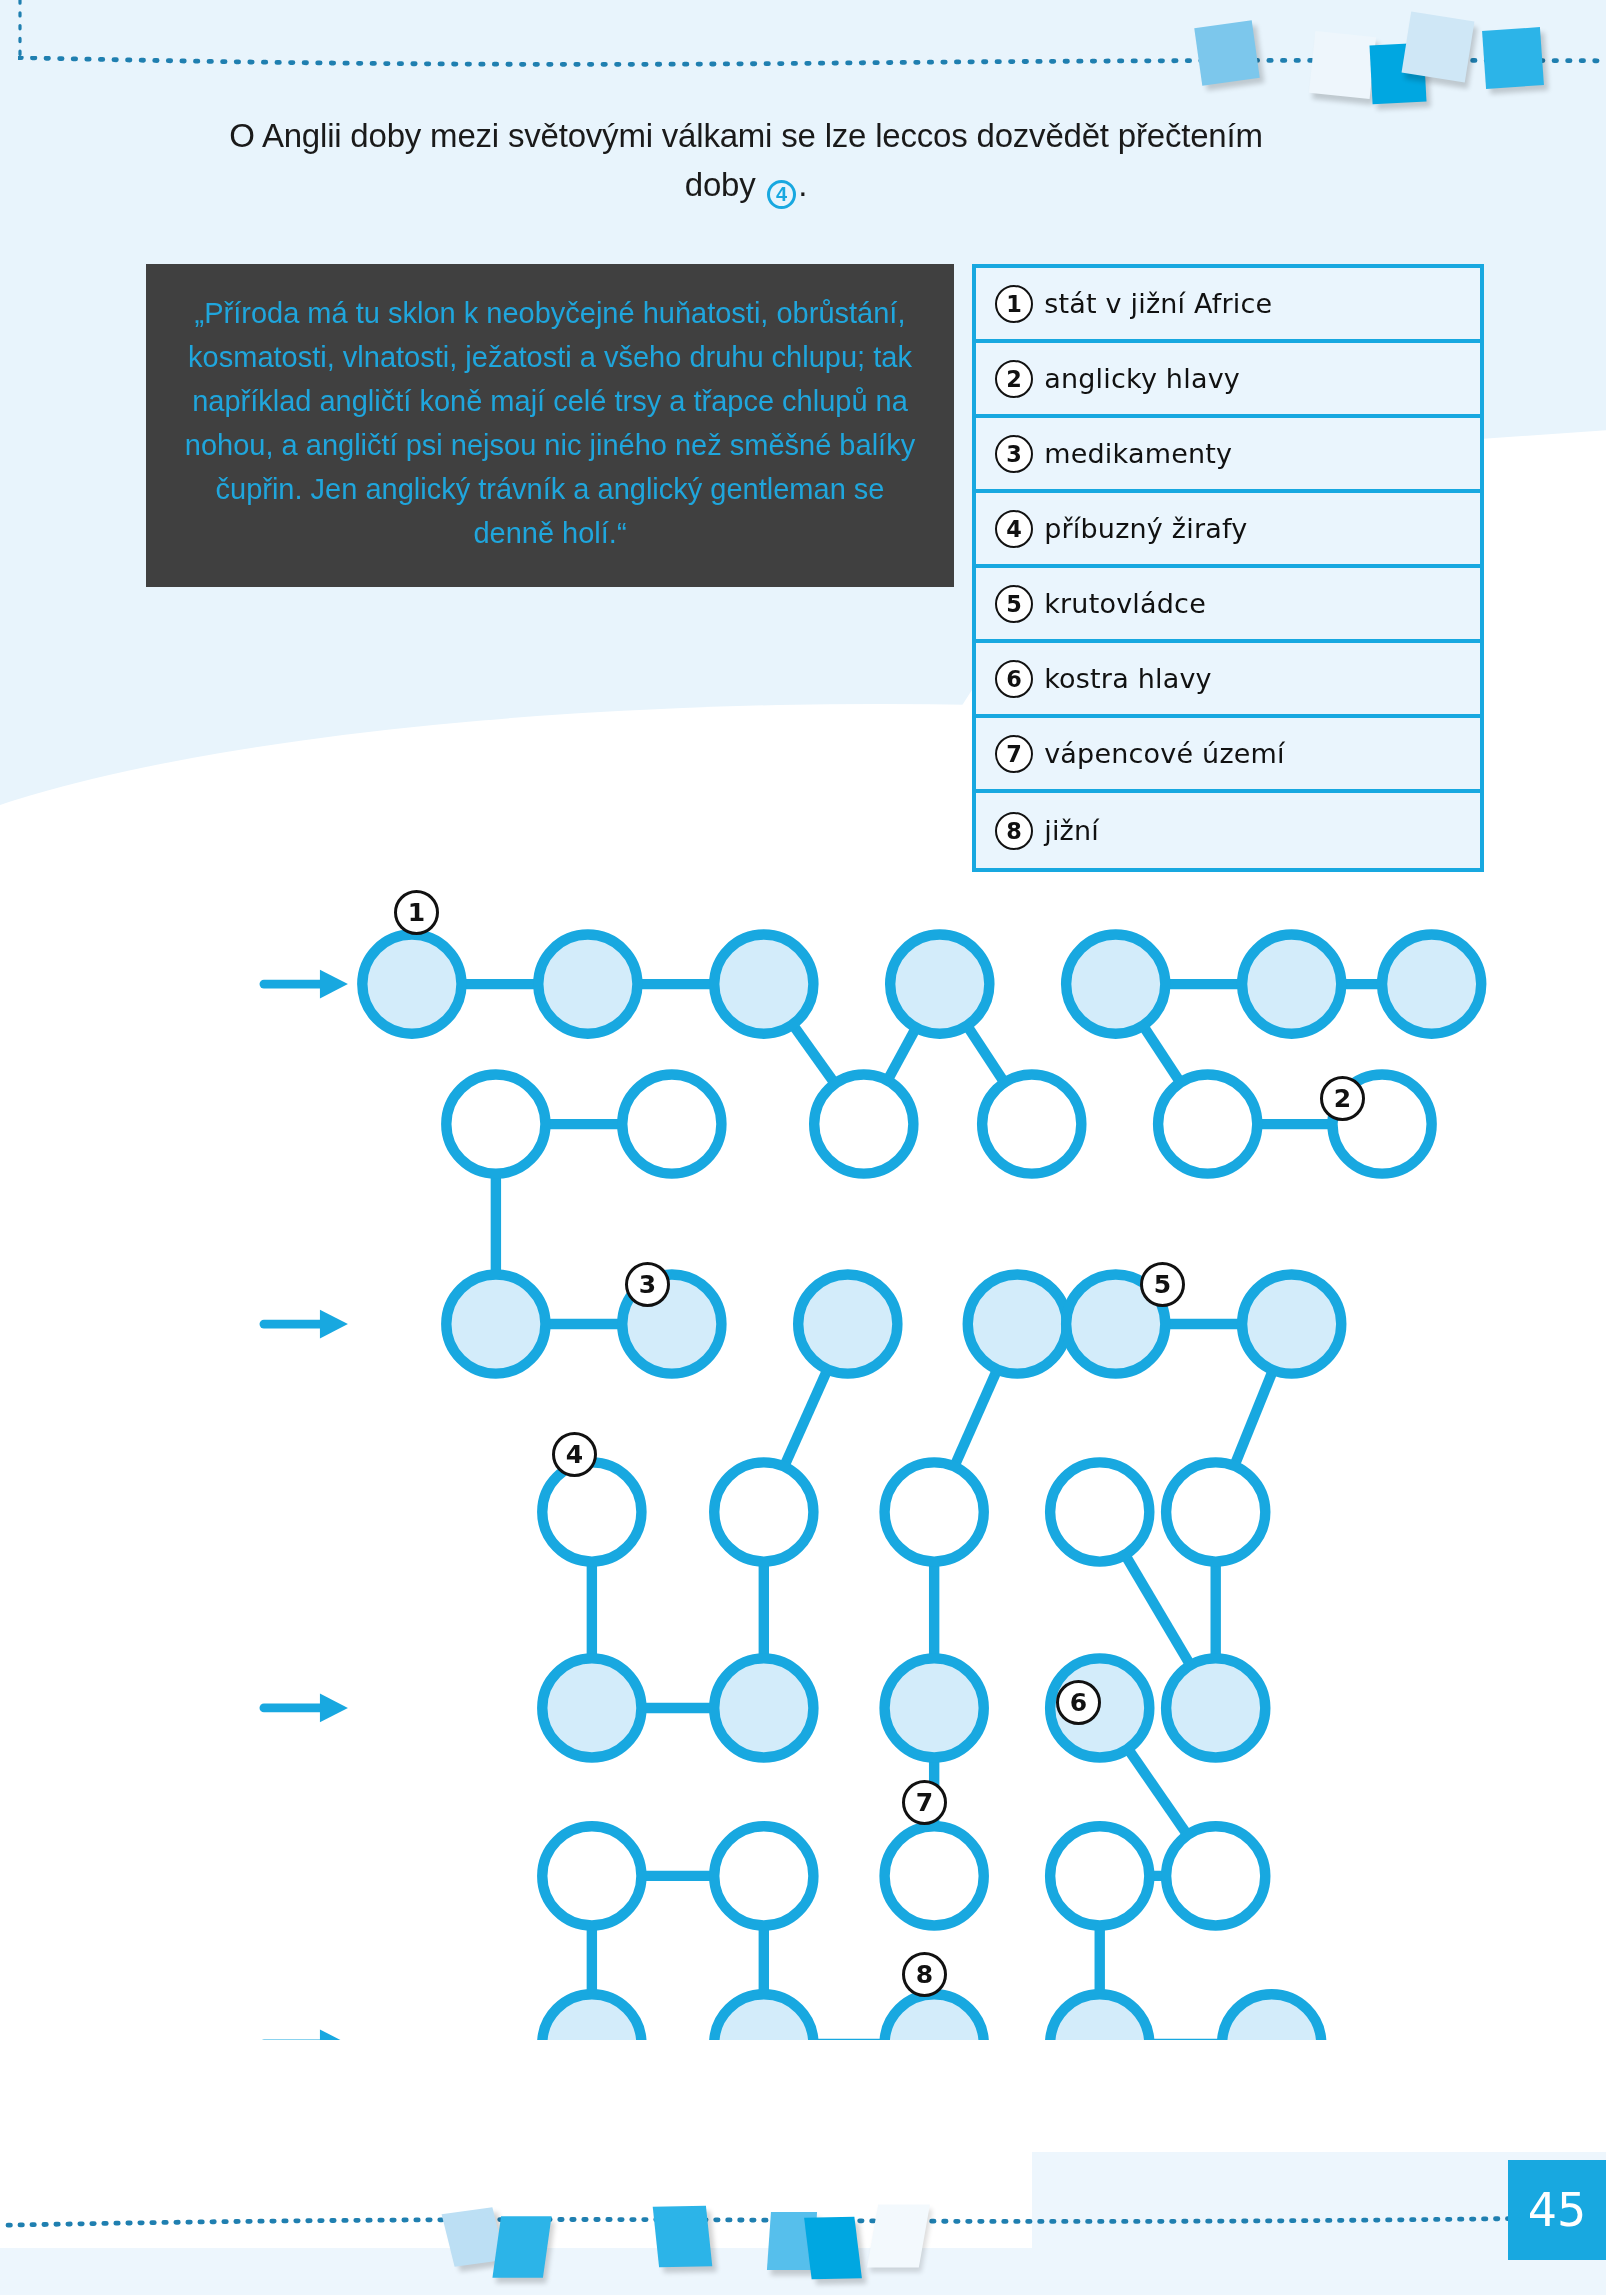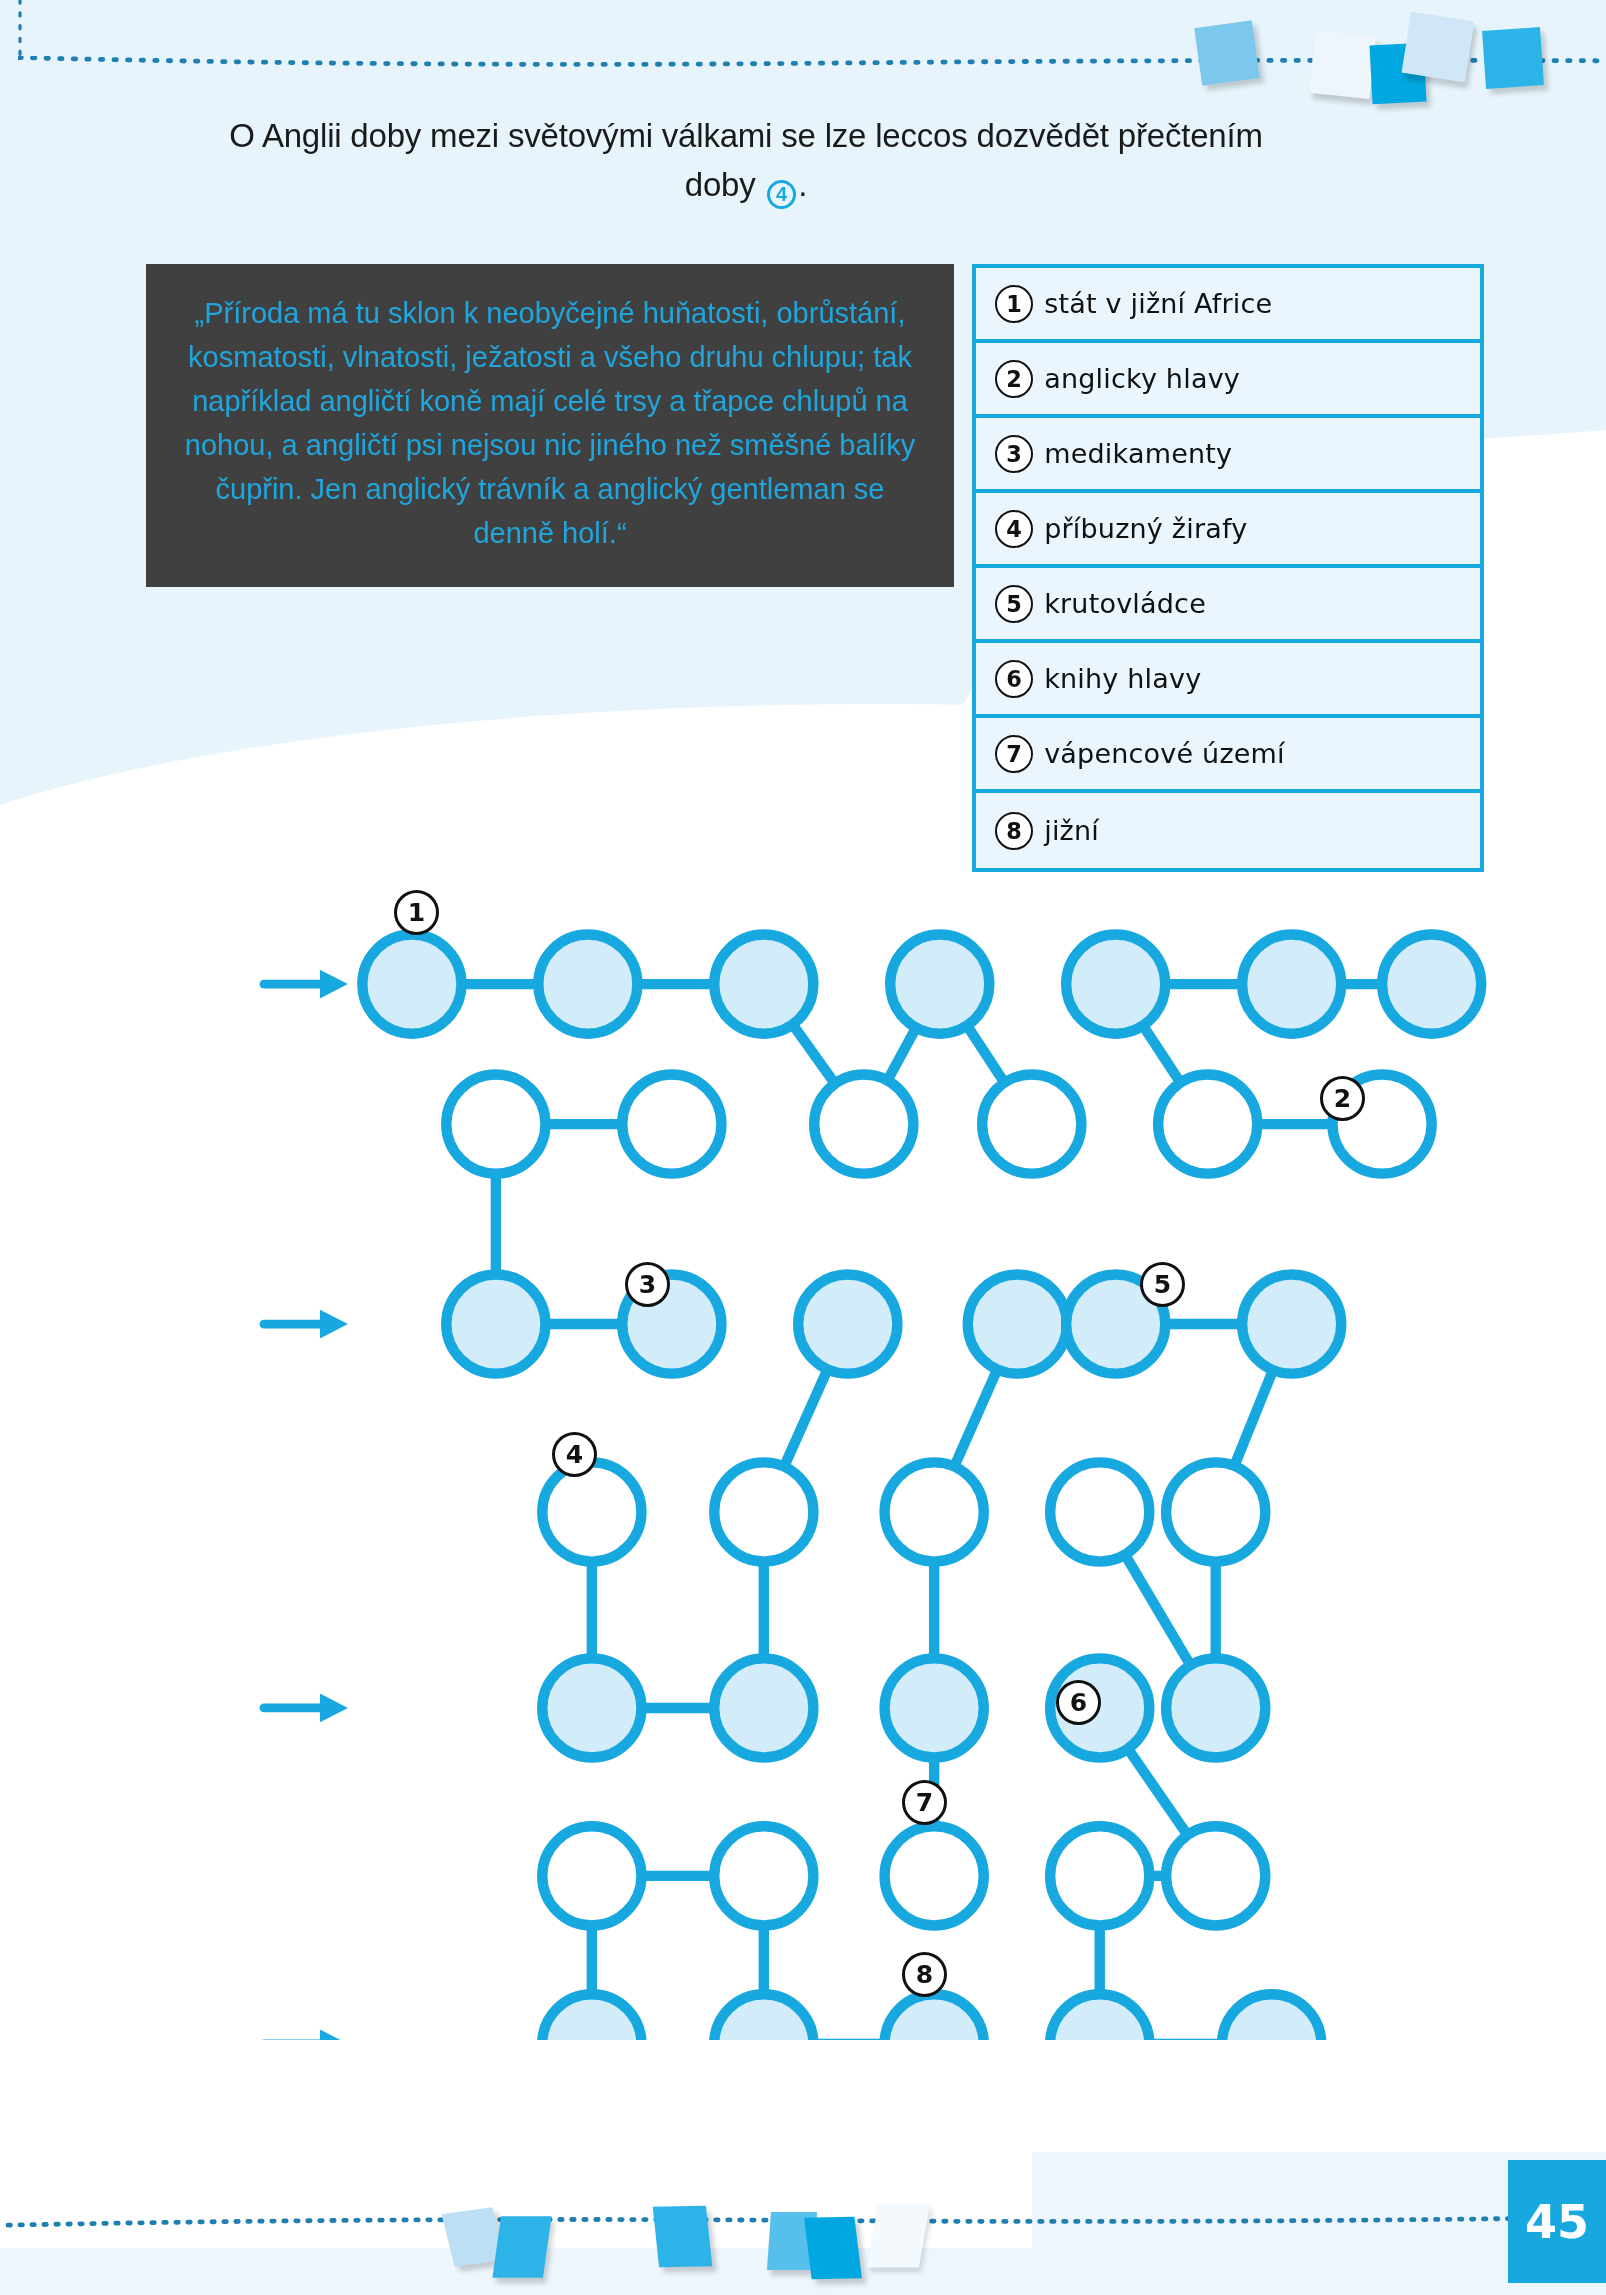--- a/index.html
+++ b/index.html
@@ -125,24 +125,24 @@
     border:3.2px solid #111;background:#ffffff;color:#111;
     display:flex;align-items:center;justify-content:center;
     font-size:25px;font-weight:700;
     font-family:"DejaVu Sans", sans-serif;
     box-sizing:border-box;
   }
 
   
   .pagenum{
     position:absolute;right:0;top:2160px;
-    width:98px;height:123px;
+    width:98px;height:100px;
     background:#18a8e0;color:#ffffff;
     display:flex;align-items:center;justify-content:center;
-    font-size:46px;font-weight:700;
+    font-size:46px;font-weight:400;
     font-family:"DejaVu Sans", sans-serif;
     z-index:8;
   }
 </style>
 </head>
 <body>
 
 <div class="page">
 
   <div class="bg-top"></div>
@@ -204,21 +204,21 @@
     <div class="wl-row">
       <span class="wl-num">4</span>
       <span class="wl-txt">příbuzný žirafy</span>
     </div>
     <div class="wl-row">
       <span class="wl-num">5</span>
       <span class="wl-txt">krutovládce</span>
     </div>
     <div class="wl-row">
       <span class="wl-num">6</span>
-      <span class="wl-txt">knihy hlavy</span>
+      <span class="wl-txt">kostra hlavy</span>
     </div>
     <div class="wl-row">
       <span class="wl-num">7</span>
       <span class="wl-txt">vápencové území</span>
     </div>
     <div class="wl-row">
       <span class="wl-num">8</span>
       <span class="wl-txt">jižní</span>
     </div>
   </div>

